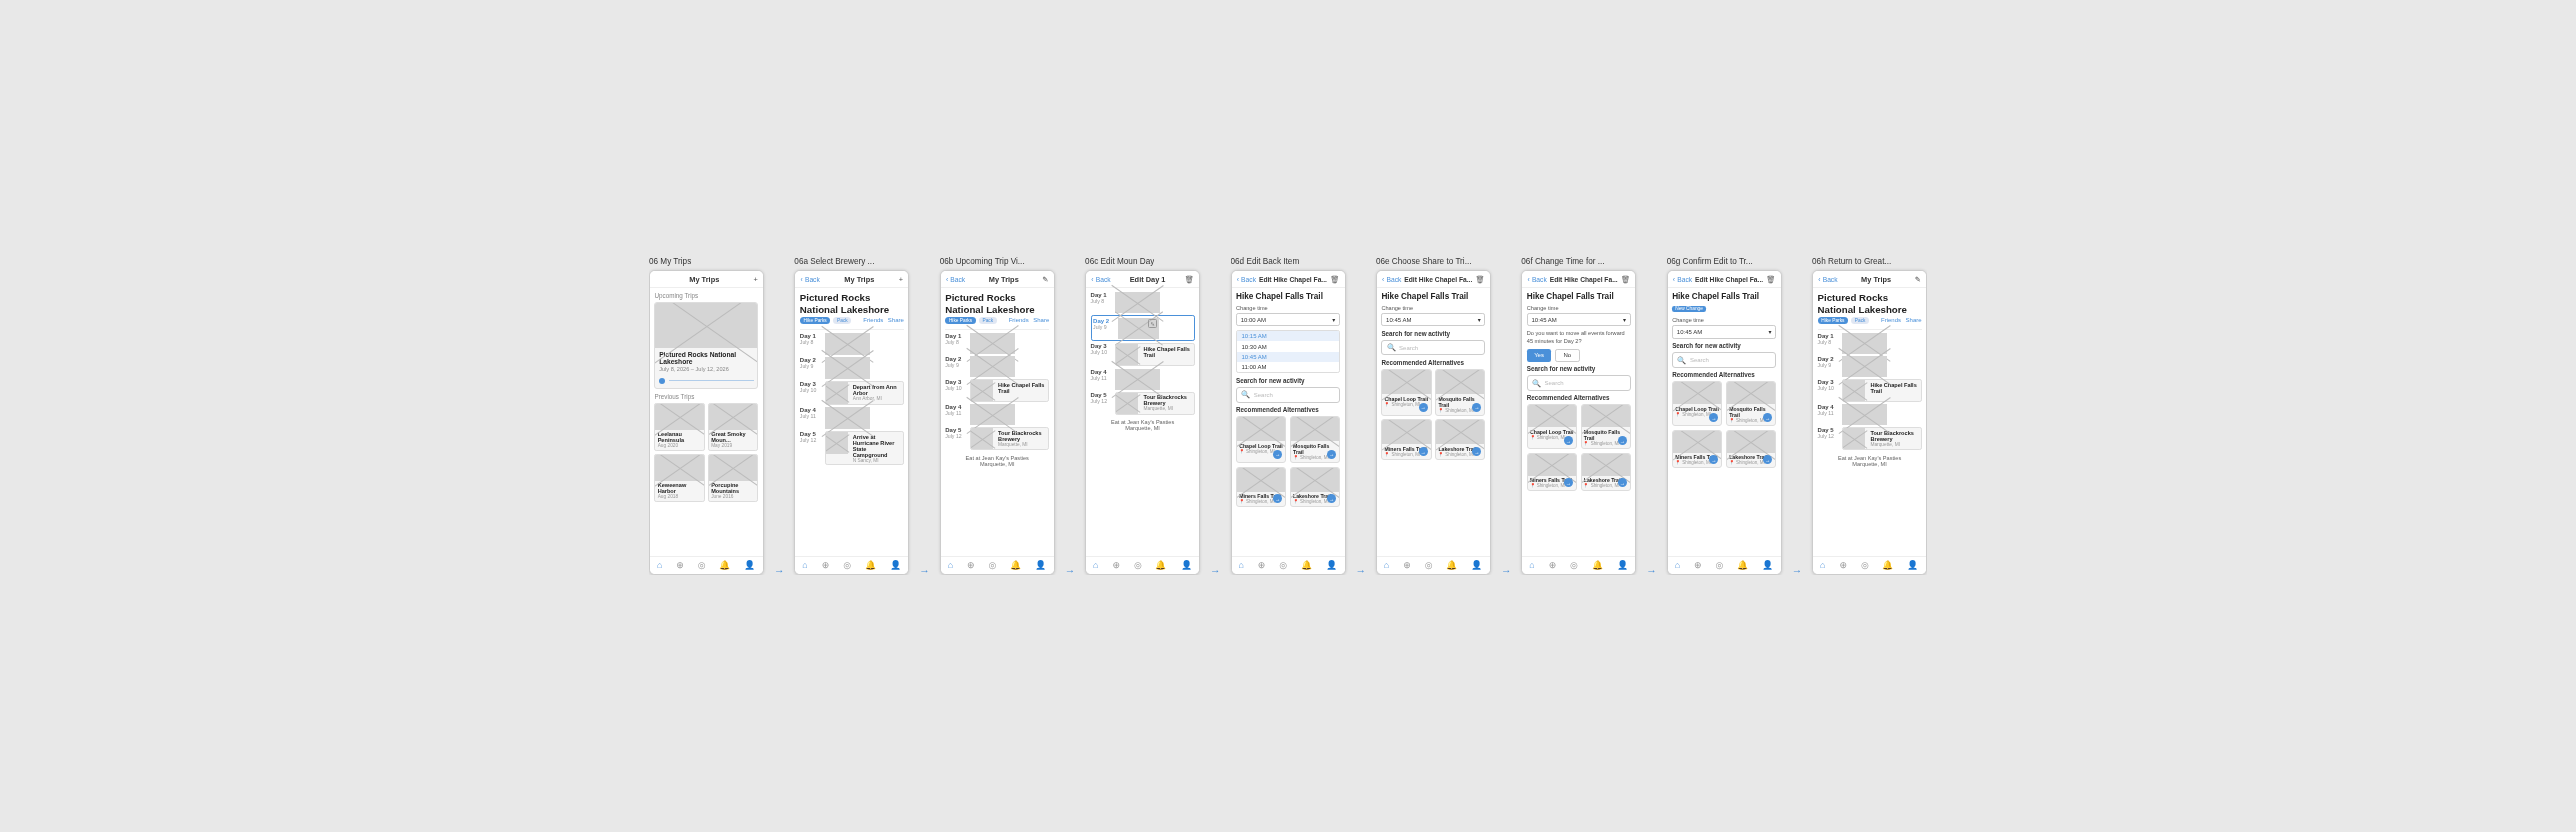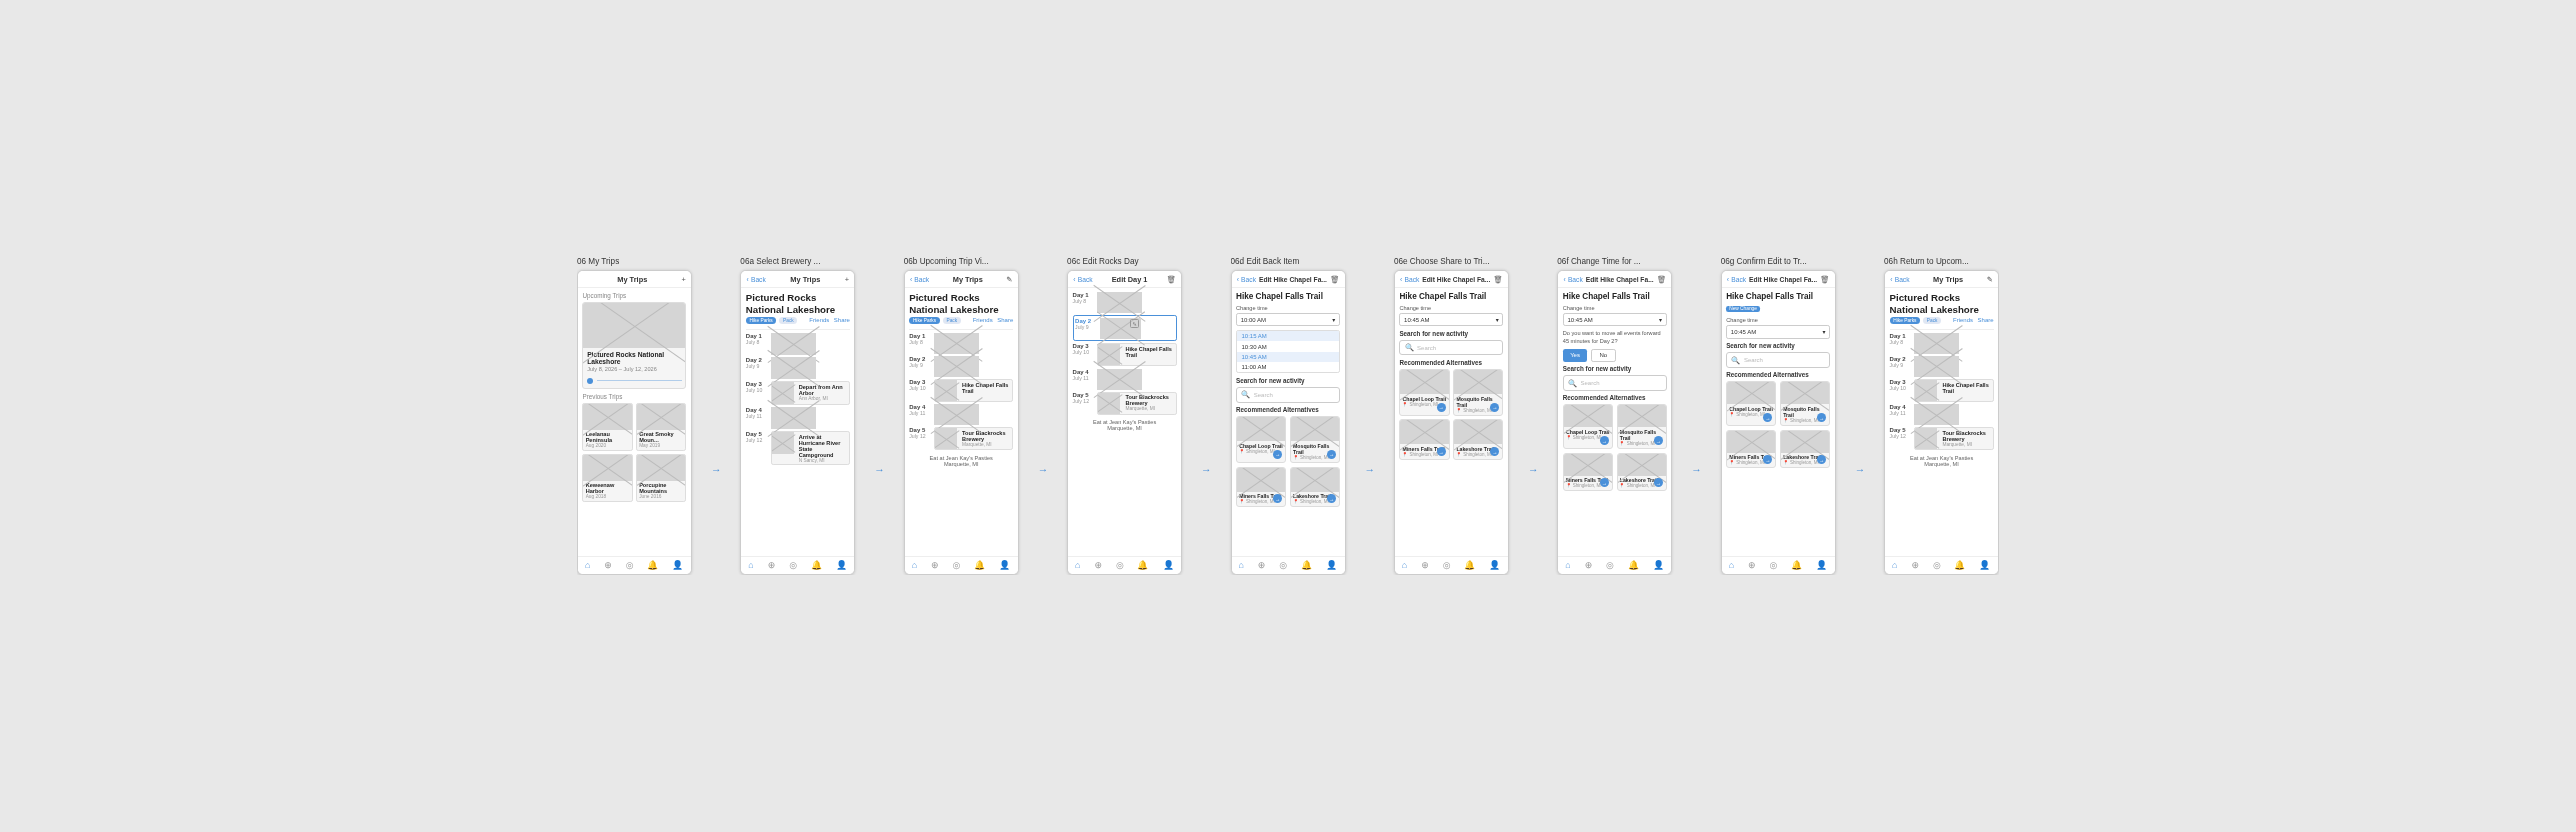--- a/index.html
+++ b/index.html
@@ -8,22 +8,22 @@
       font-family: -apple-system, BlinkMacSystemFont, 'Segoe UI', sans-serif;
       font-size: 7.4px;
       display: flex;
       align-items: center;
       justify-content: center;
       min-height: 100vh;
       padding: 7.4px;
     }
     .flow-container {
       display: flex;
-      gap: 19px;
-      align-items: center;
+      gap: 10px;
+      align-items: flex-end;
       overflow-x: auto;
     }
     .screen-wrapper {
       display: flex;
       flex-direction: column;
       align-items: flex-start;
     }
     .screen-label {
       font-size: 8.2px;
       color: #333;
@@ -612,21 +612,21 @@
         <span class="nav-icon">◎</span>
         <span class="nav-icon">🔔</span>
         <span class="nav-icon">👤</span>
       </div>
     </div>
   </div>
 
   <div class="arrow-connector">→</div>
 
   <div class="screen-wrapper">
-    <div class="screen-label">06c Edit Rocks Day</div>
+    <div class="screen-label">06c Edit Moun Day</div>
     <div class="phone-frame">
       <div class="phone-header">
         <div class="header-left">
           <span>‹</span>
           <span>Back</span>
         </div>
         <div class="header-title">Edit Day 1</div>
         <div class="header-icons">🗑</div>
       </div>
       <div class="phone-content">
@@ -959,21 +959,21 @@
         <span class="nav-icon">◎</span>
         <span class="nav-icon">🔔</span>
         <span class="nav-icon">👤</span>
       </div>
     </div>
   </div>
 
   <div class="arrow-connector">→</div>
 
   <div class="screen-wrapper">
-    <div class="screen-label">06h Return to Upcom...</div>
+    <div class="screen-label">06h Return to Great...</div>
     <div class="phone-frame">
       <div class="phone-header">
         <div class="header-left">
           <span>‹</span>
           <span>Back</span>
         </div>
         <div class="header-title">My Trips</div>
         <div class="header-icons">✎</div>
       </div>
       <div class="phone-content">

